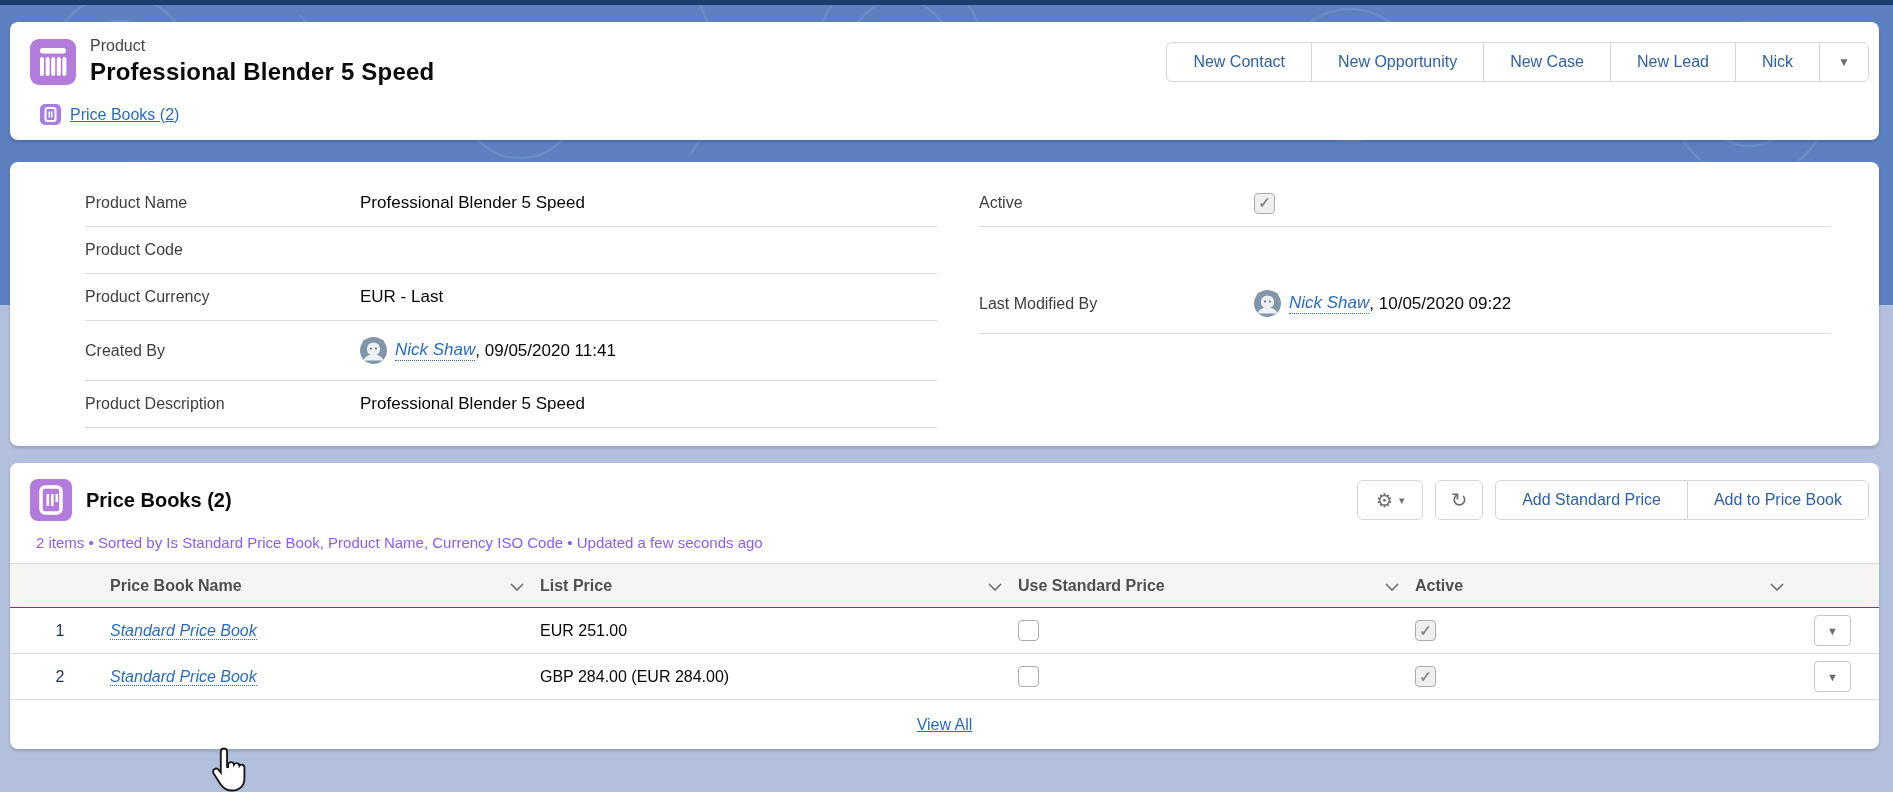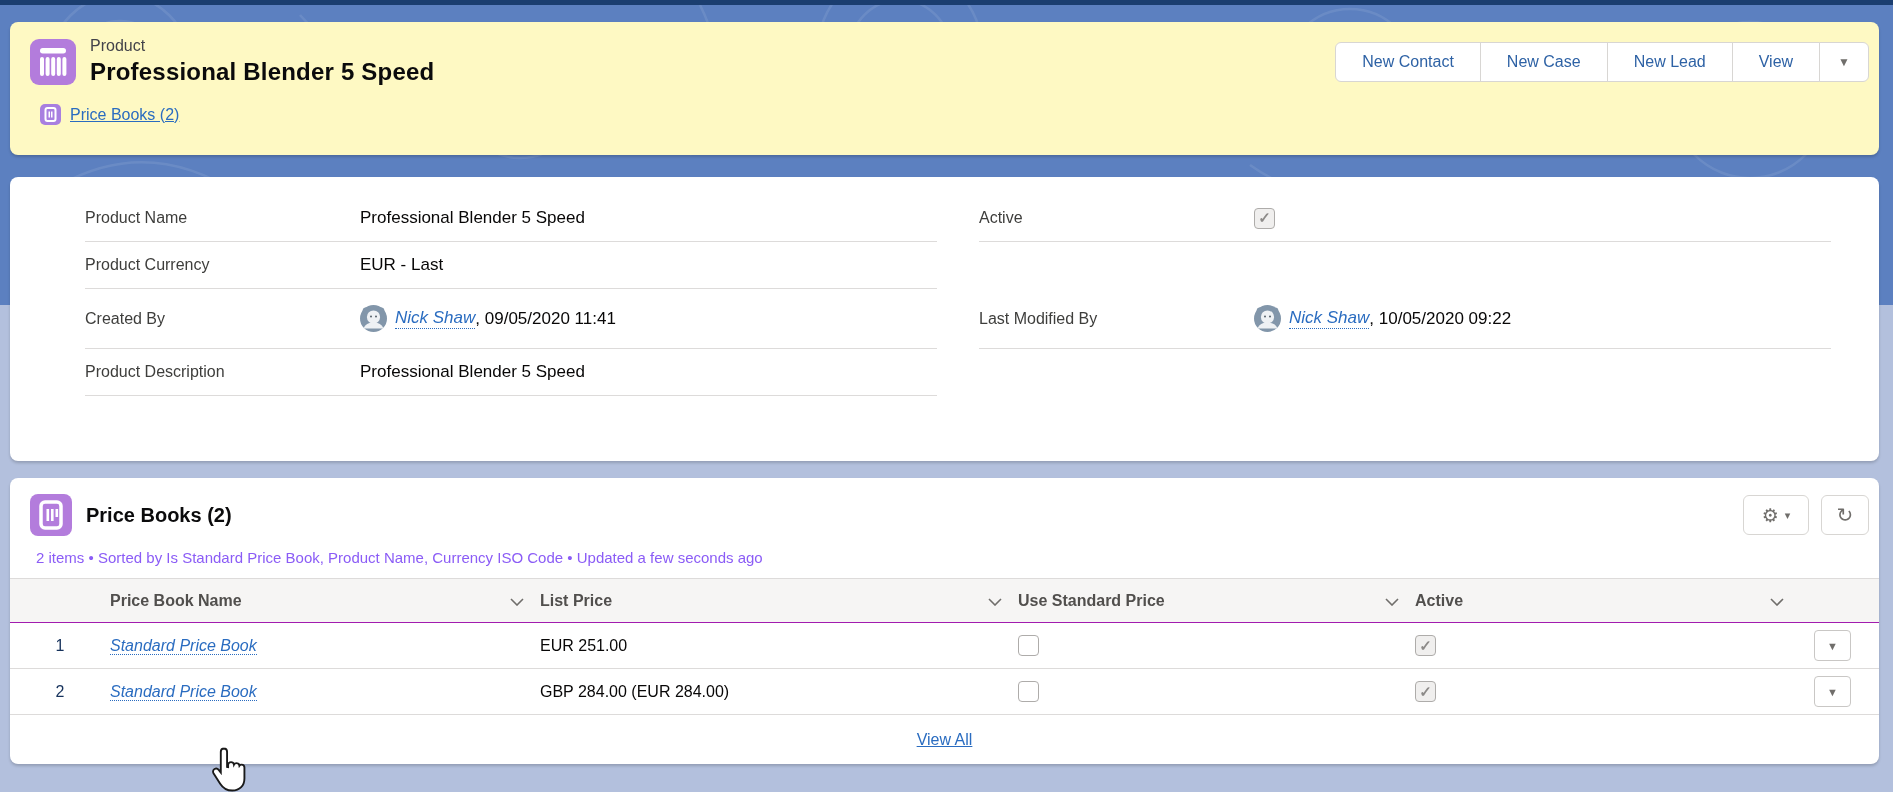--- a/index.html
+++ b/index.html
@@ -9,21 +9,21 @@
     background:#b3c0dd;
     position:relative;
     color:#080707;
   }
   .top-strip { position:absolute; top:0; left:0; width:100%; height:5px; background:#1b3e70; z-index:3; }
   .bg-pattern { position:absolute; top:5px; left:0; width:100%; height:300px; background:#5c80c0; overflow:hidden; }
   .content { position:relative; z-index:2; padding:22px 14px 0 10px; }
 
   
   .card { background:#fff; border-radius:8px; box-shadow:0 2px 3px rgba(0,0,0,.18); }
-  .header-card { background:#fef9c3; height:133px; border-radius:8px; box-shadow:0 2px 3px rgba(0,0,0,.18); }
+  .header-card { background:#ffffff; height:118px; border-radius:8px; box-shadow:0 2px 3px rgba(0,0,0,.18); }
 
   .header-row { display:flex; align-items:center; padding:15px 10px 4px 20px; }
   .entity-icon { width:46px; height:46px; border-radius:9px; background:#b37cdc; flex:0 0 46px;
                  display:flex; align-items:center; justify-content:center; }
   .title-block { margin-left:14px; }
   .entity-label { font-size:16px; color:#43434a; }
   .page-title { font-size:24px; font-weight:700; color:#0b0b0c; margin-top:3px; letter-spacing:.2px; }
 
   .actions { margin-left:auto; display:flex; }
   .btn { display:inline-flex; align-items:center; justify-content:center; height:40px;
@@ -125,23 +125,24 @@
           <rect x="26.8" y="18" width="4" height="19" rx="2" fill="#fff"></rect>
           <rect x="32.4" y="18" width="4" height="19" rx="2" fill="#fff"></rect>
         </svg>
       </div>
       <div class="title-block">
         <div class="entity-label">Product</div>
         <div class="page-title">Professional Blender 5 Speed</div>
       </div>
       <div class="actions">
         <button class="btn">New Contact</button>
+        <button class="btn">New Opportunity</button>
         <button class="btn">New Case</button>
         <button class="btn">New Lead</button>
-        <button class="btn">View</button>
+        <button class="btn">Nick</button>
         <button class="btn icon-only">
             <span>▼</span>
           </button>
       </div>
     </div>
     <div class="quick-links">
       <span class="mini-icon">
         <svg width="21" height="21" viewBox="0 0 42 42">
           <rect x="11" y="8" width="20" height="26" rx="4" fill="none" stroke="#fff" stroke-width="4"></rect>
           <rect x="17" y="15" width="3" height="12" fill="#fff"></rect>
@@ -151,20 +152,24 @@
       <a class="quick-link">Price Books (2)</a>
     </div>
   </div>
 
   <div class="card detail-card">
     <div class="fields-grid">
       <div>
         <div class="field-row">
           <div class="field-label">Product Name</div>
           <div class="field-value">Professional Blender 5 Speed</div>
+        </div>
+        <div class="field-row">
+          <div class="field-label">Product Code</div>
+          <div class="field-value"></div>
         </div>
         <div class="field-row">
           <div class="field-label">Product Currency</div>
           <div class="field-value">EUR - Last</div>
         </div>
         <div class="field-row tall">
           <div class="field-label">Created By</div>
           <div class="field-value">
             <span class="avatar">
               <svg width="27" height="27" viewBox="0 0 27 27">
@@ -228,20 +233,24 @@
       </div>
       <div class="rl-title">Price Books (2)</div>
       <div class="rl-controls">
         <button class="ctrl-btn gear-btn">
           <span>⚙</span>
             <span class="caret">▾</span>
         </button>
         <button class="ctrl-btn refresh-btn">
           <span>↻</span>
         </button>
+        <div class="rl-btn-group">
+          <button class="btn">Add Standard Price</button>
+          <button class="btn">Add to Price Book</button>
+        </div>
       </div>
     </div>
     <div class="rl-meta">2 items • Sorted by Is Standard Price Book, Product Name, Currency ISO Code • Updated a few seconds ago</div>
 
     <table>
       <colgroup>
         <col style="width:100px">
           <col style="width:430px">
           <col style="width:478px">
         <col style="width:397px">

